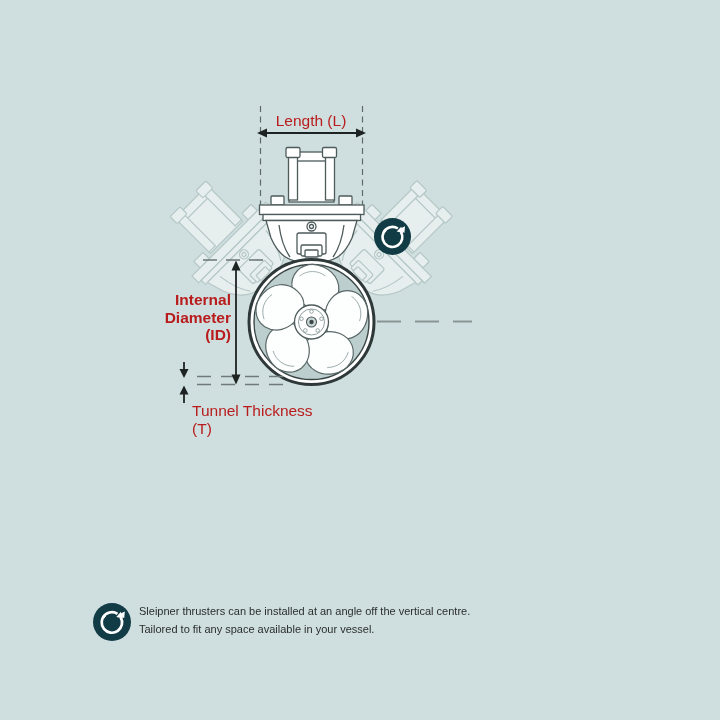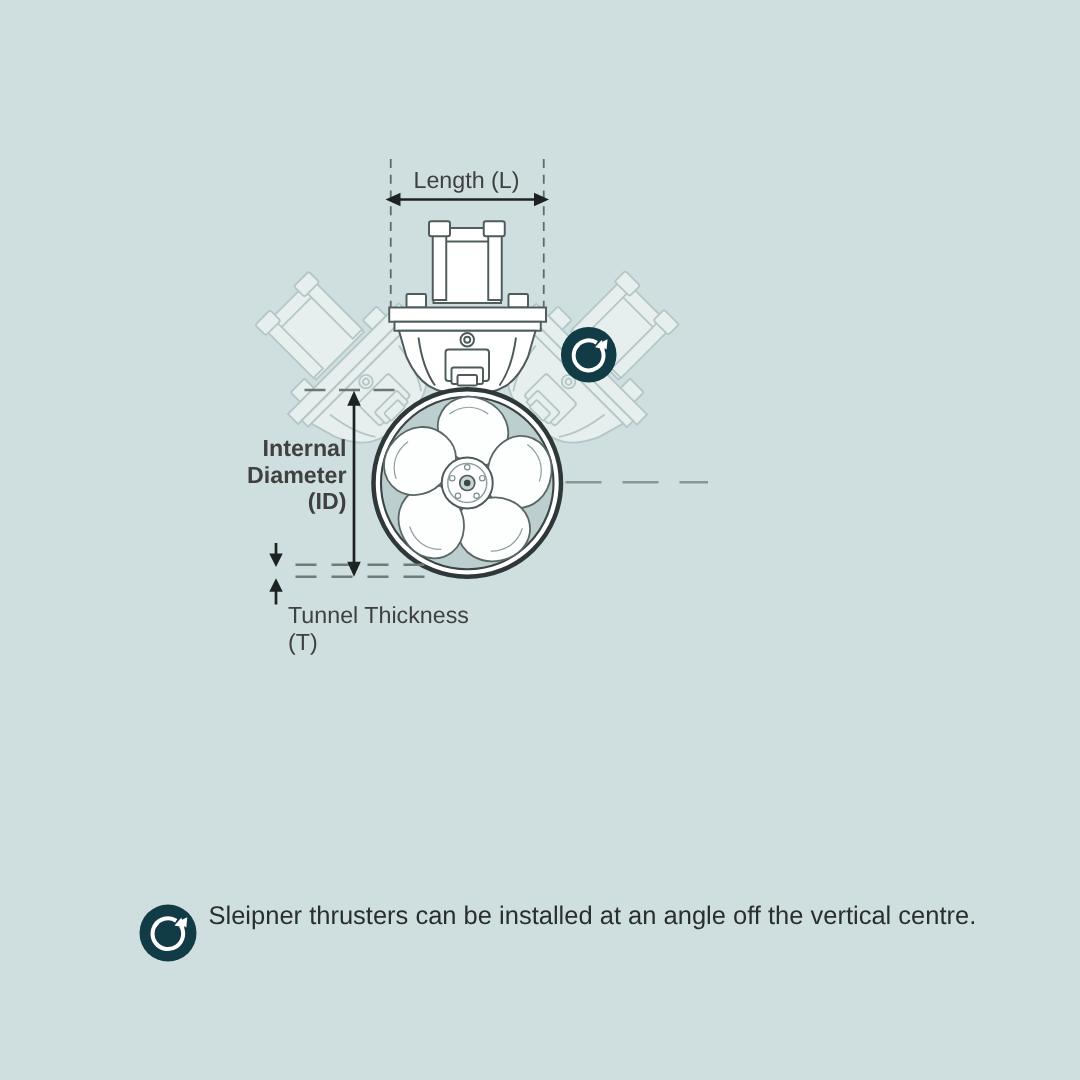--- a/index.html
+++ b/index.html
@@ -6,31 +6,31 @@
   body{
     width:720px;height:720px;
     background:#cfdede;
     font-family:"Liberation Sans", sans-serif;
     position:relative;overflow:hidden;
   }
   .stage{position:absolute;inset:0;width:720px;height:720px;}
   svg.drawing{position:absolute;left:0;top:0;}
   .lbl{
     position:absolute;
-    color:#404040;
+    color:#b91c1c;
     font-size:15.5px;
     line-height:17.5px;
     white-space:nowrap;
   }
   .lbl-length{top:112px;left:231px;width:160px;text-align:center;}
   .lbl-id{top:291px;right:489px;text-align:right;font-weight:bold;}
   .lbl-t{top:402px;left:192px;text-align:left;}
   .caption{
     position:absolute;left:139px;top:602px;
-    color:#2b2e2e;font-size:17px;line-height:18px;white-space:nowrap;
+    color:#2b2e2e;font-size:11px;line-height:18px;white-space:nowrap;
   }
   .rot-icon{position:absolute;}
   .rot-icon.top{left:373px;top:217px;width:39px;height:39px;}
   .rot-icon.bottom{left:92px;top:602px;width:40px;height:40px;}
   .rot-icon svg{display:block;width:100%;height:100%;}
 
   
   use.ghostbody{fill:#e9f1f0;stroke:#b2c4c4;stroke-width:1.2;opacity:.9;}
   use.mainbody{fill:#ffffff;stroke:#4e5b5b;stroke-width:1.3;}
 </style>
@@ -165,15 +165,16 @@
       <circle cx="20" cy="20" r="19" fill="#123c45"></circle>
       <path d="M 11,15.5 A 10.2,10.2 0 0 1 25.5,11.8" fill="none" stroke="#ffffff" stroke-width="2.7"></path>
       <polygon points="0,-3.4 6,0 0,3.4" fill="#ffffff" transform="translate(26.6,12.4) rotate(42)"></polygon>
       <path d="M 13,13 A 10.2,10.2 0 1 0 28.6,15.2" fill="none" stroke="#ffffff" stroke-width="2.7"></path>
       <polygon points="0,-3.4 6,0 0,3.4" fill="#ffffff" transform="translate(29.4,14.4) rotate(-55)"></polygon>
     </svg>
   </div>
 
   <div class="caption">
     <div>Sleipner thrusters can be installed at an angle off the vertical centre.</div>
+    <div>Tailored to fit any space available in your vessel.</div>
   </div>
 
 </div>
 
 </body></html>

